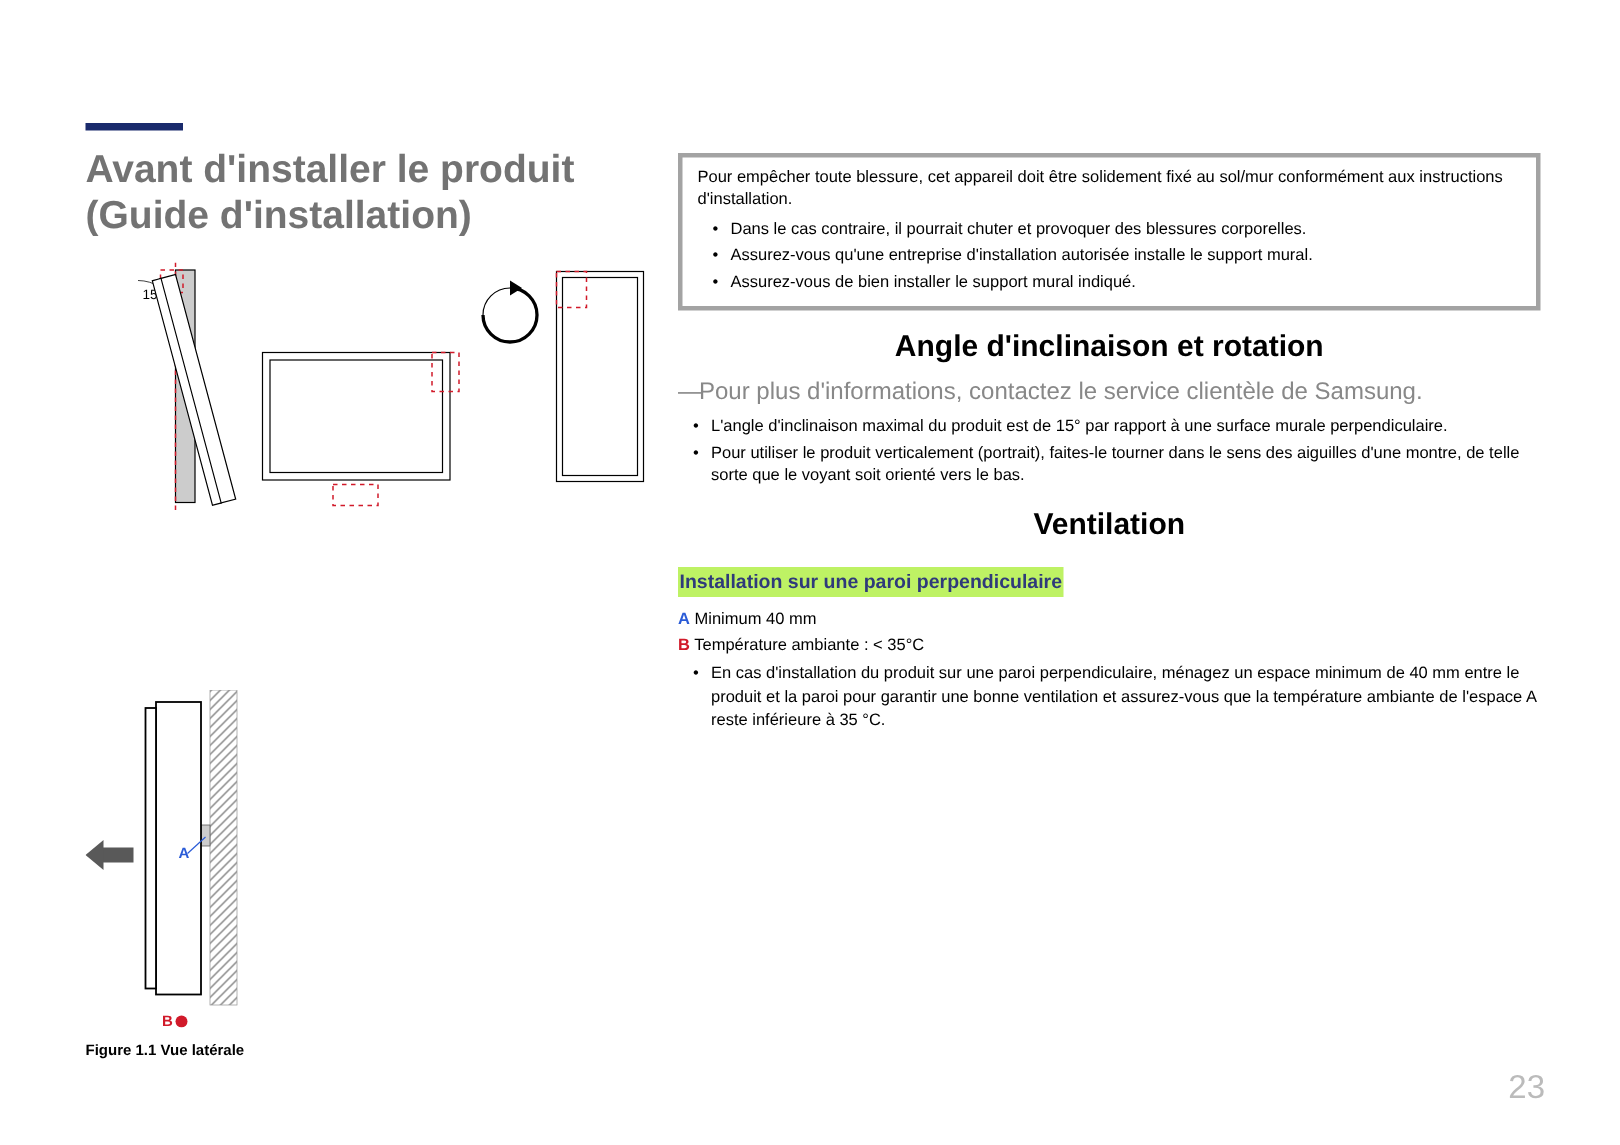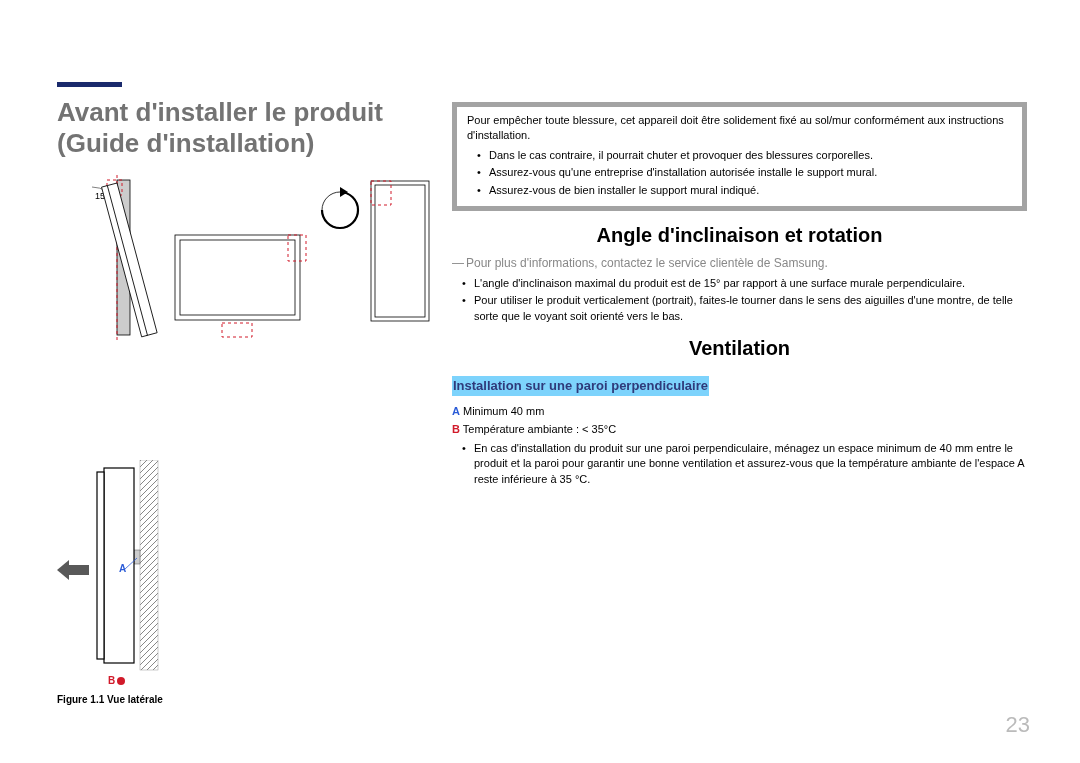--- a/index.html
+++ b/index.html
@@ -31,43 +31,43 @@
     font-weight: bold;
     line-height: 1.2;
   }
   .right-col {
     position: absolute;
     left: 452px;
     top: 102px;
     width: 575px;
   }
   .box {
-    border: 5px solid #a3a3a3;
+    border: 3px solid #a3a3a3;
     padding: 6px 10px 6px 10px;
     margin-bottom: 6px;
   }
   .box p { font-size: 11px; }
   ul.bullets { list-style: none; margin-top: 4px; }
   ul.bullets li { position: relative; padding-left: 22px; margin: 2px 0; font-size: 11px; }
   ul.bullets li::before { content: "•"; position: absolute; left: 10px; }
   .h2 { font-size: 20px; font-weight: bold; margin-top: 10px; margin-bottom: 6px; text-align: center; }
   .note {
     color: #888;
-    font-size: 12px;
+    font-size: 16px;
     position: relative;
     padding-left: 14px;
   }
   .note::before {
     content: "―";
     position: absolute;
     left: 0; top: 0;
   }
   .h3-hl {
     display: inline-block;
-    background: #7dd3fc;
+    background: #bef264;
     color: #2f3a7a;
     font-weight: bold;
     font-size: 13px;
     padding: 1px 1px;
     margin-top: 8px;
     margin-bottom: 6px;
   }
   .spec { font-size: 11px; margin: 2px 0; }
   .labA { color: #2a5bd7; font-weight: bold; }
   .labB { color: #d11a2a; font-weight: bold; }

